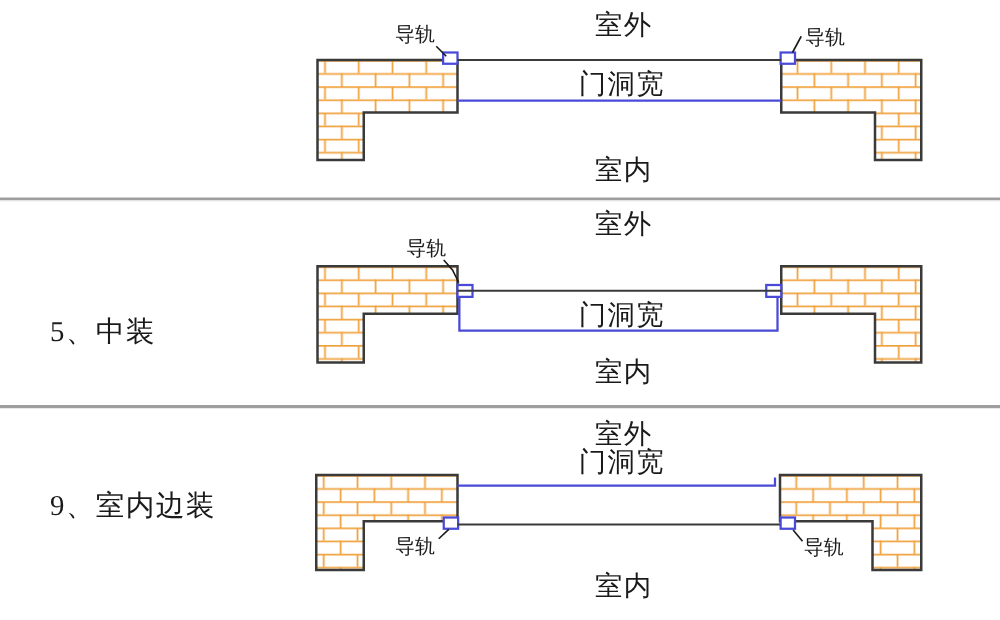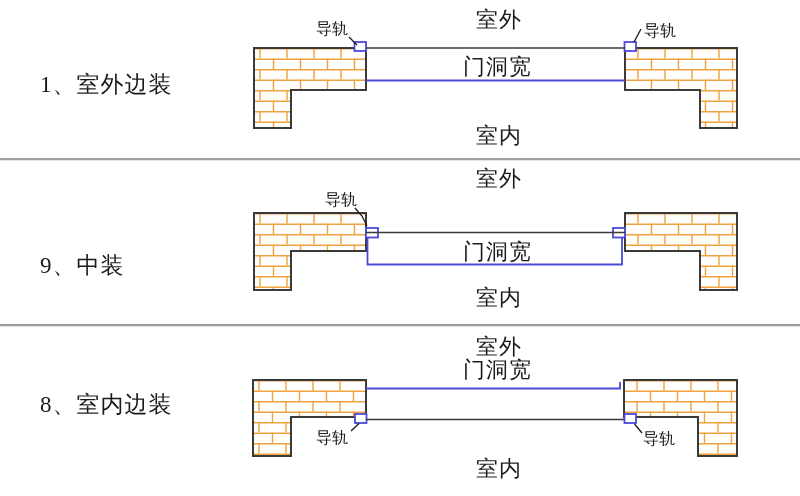--- a/index.html
+++ b/index.html
@@ -68,33 +68,32 @@
       <path d="M366,419.5 H624" stroke="#3a3a3a" stroke-width="1.6" fill="none"></path>
       <path d="M366,388.5 H620 V382" stroke="#4a4ad8" stroke-width="1.8" fill="none"></path>
       <path d="M351,431 L359,423.5" stroke="#1a1a1a" stroke-width="1.3" fill="none"></path>
       <path d="M634.5,424 L642,433" stroke="#1a1a1a" stroke-width="1.3" fill="none"></path>
     </g>
   </svg>
 
   <div class="sep" style="top:158px"></div>
   <div class="sep" style="top:324px"></div>
 
-  <span class="lbl section-title" style="left:40px;top:73px">1、室外边装</span>
   <span class="lbl zone" style="left:476px;top:9px">室外</span>
   <span class="lbl track-lbl" style="left:316px;top:21px">导轨</span>
   <span class="lbl track-lbl" style="left:644px;top:23px">导轨</span>
   <span class="lbl zone" style="left:463px;top:56px">门洞宽</span>
   <span class="lbl zone" style="left:476px;top:125px">室内</span>
 
-  <span class="lbl section-title" style="left:40px;top:254px">9、中装</span>
+  <span class="lbl section-title" style="left:40px;top:254px">5、中装</span>
   <span class="lbl zone" style="left:476px;top:168px">室外</span>
   <span class="lbl track-lbl" style="left:325px;top:192px">导轨</span>
   <span class="lbl zone" style="left:463px;top:241px">门洞宽</span>
   <span class="lbl zone" style="left:476px;top:287px">室内</span>
 
-  <span class="lbl section-title" style="left:40px;top:393px">8、室内边装</span>
+  <span class="lbl section-title" style="left:40px;top:393px">9、室内边装</span>
   <span class="lbl zone" style="left:476px;top:336px">室外</span>
   <span class="lbl zone" style="left:463px;top:359px">门洞宽</span>
   <span class="lbl track-lbl" style="left:316px;top:430px">导轨</span>
   <span class="lbl track-lbl" style="left:643px;top:431px">导轨</span>
   <span class="lbl zone" style="left:476px;top:458px">室内</span>
 
 </div>
 
 </body></html>

